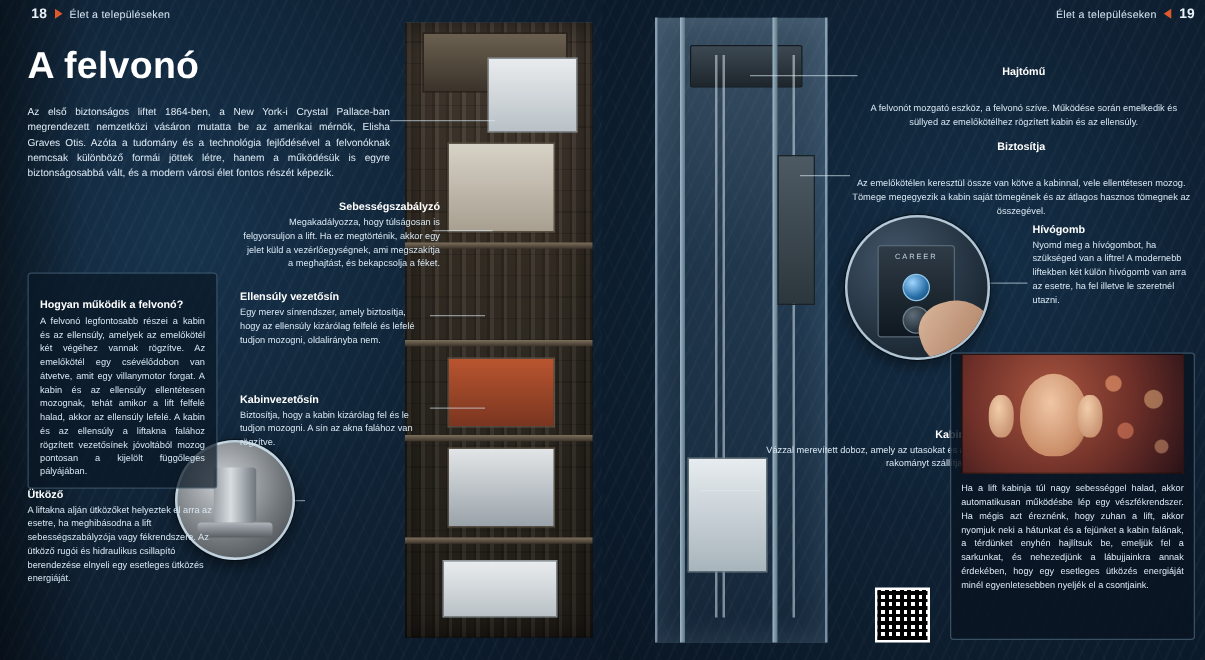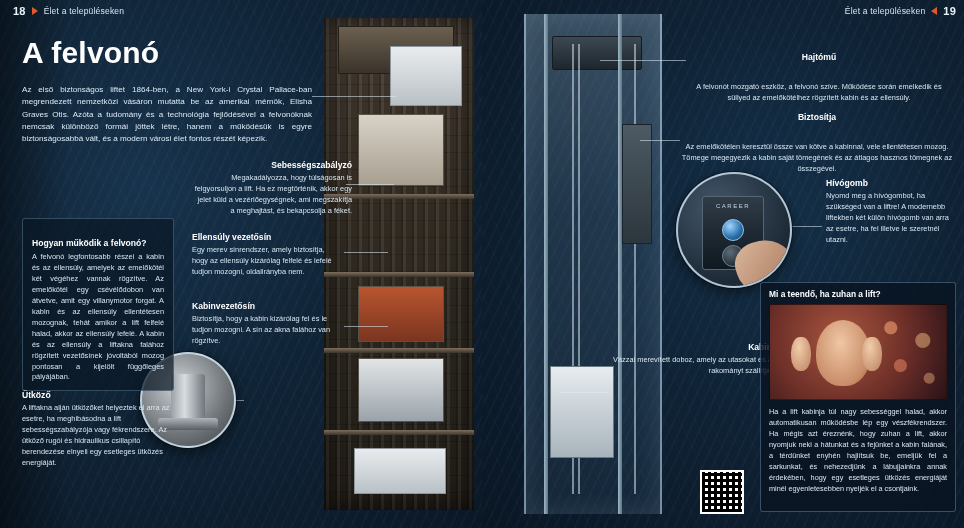--- a/index.html
+++ b/index.html
@@ -51,21 +51,21 @@
     z-index: 30;
   }
 
   
   .topbar {
     position:absolute; top:0; left:0; right:0; height:22px;
     display:flex; align-items:center;
     font-size:9px; color:#cfe3f2; letter-spacing:.2px;
     z-index: 22;
   }
-  .topbar-left { padding-left:13px; gap:6px; }
+  .topbar-left { padding-left:25px; gap:6px; }
   .topbar-right { justify-content:flex-end; padding-right:8px; gap:6px; }
   .folio {
     font-size:11px; font-weight:bold; color:#e8f2fb;
   }
   .tri {
     width:0;height:0;border-style:solid;
   }
   .tri-right { border-width:4px 0 4px 6px; border-color:transparent transparent transparent #e0592a; }
   .tri-left  { border-width:4px 6px 4px 0; border-color:transparent #e0592a transparent transparent; }
   .section-title { font-size:8.5px; color:#d7e7f5; }
@@ -105,21 +105,21 @@
   }
   .bare h4 { margin:0 0 3px 0; font-size:8.6px; color:#ffffff; font-weight:bold; }
   .bare p { margin:0; font-size:7.4px; line-height:1.48; color:#d6e5f1; }
   .bare.center h4, .bare.center p { text-align:center;margin-top:20px; }
   .bare.right h4, .bare.right p { text-align:right; }
 
   
   #p-howworks { left:22px; top:218px; width:152px; }
   #p-speedgov { left:192px; top:160px; width:160px; }
   #p-counterrail { left:192px; top:232px; width:150px; }
-  #p-cabinrail { left:192px; top:301px; width:150px; }
+  #p-cabinrail { left:192px; top:314px; width:150px; }
   #p-buffer { left:22px; top:390px; width:162px; }
 
   
   #p-motor { left:684px; top:32px; width:270px; }
   #p-counterweight { left:680px; top:92px; width:274px; }
   #p-callbutton { left:826px; top:178px; width:128px; }
   #p-cabin { left:612px; top:342px; width:160px; }
 
   
   .illus-old {
@@ -424,21 +424,20 @@
     <h4>Hívógomb</h4>
     <p>Nyomd meg a hívógombot, ha szükséged van a liftre! A modernebb liftekben két külön hívógomb van arra az esetre, ha fel illetve le szeretnél utazni.</p>
   </div>
 
   <div class="bare right" id="p-cabin">
     <h4>Kabin</h4>
     <p>Vázzal merevített doboz, amely az utasokat és a rakományt szállítja.</p>
   </div>
 
   <div class="card">
-    <h4>Mi a teendő, ha zuhan a lift?</h4>
     <div class="photo">
       <div class="bokeh"></div>
       <div class="face"></div>
       <div class="hand-l"></div>
       <div class="hand-r"></div>
     </div>
     <p>Ha a lift kabinja túl nagy sebességgel halad, akkor automatikusan működésbe lép egy vészfékrendszer. Ha mégis azt éreznénk, hogy zuhan a lift, akkor nyomjuk neki a hátunkat és a fejünket a kabin falának, a térdünket enyhén hajlítsuk be, emeljük fel a sarkunkat, és nehezedjünk a lábujjainkra annak érdekében, hogy egy esetleges ütközés energiáját minél egyenletesebben nyeljék el a csontjaink.</p>
   </div>
 
   <div class="qr">

